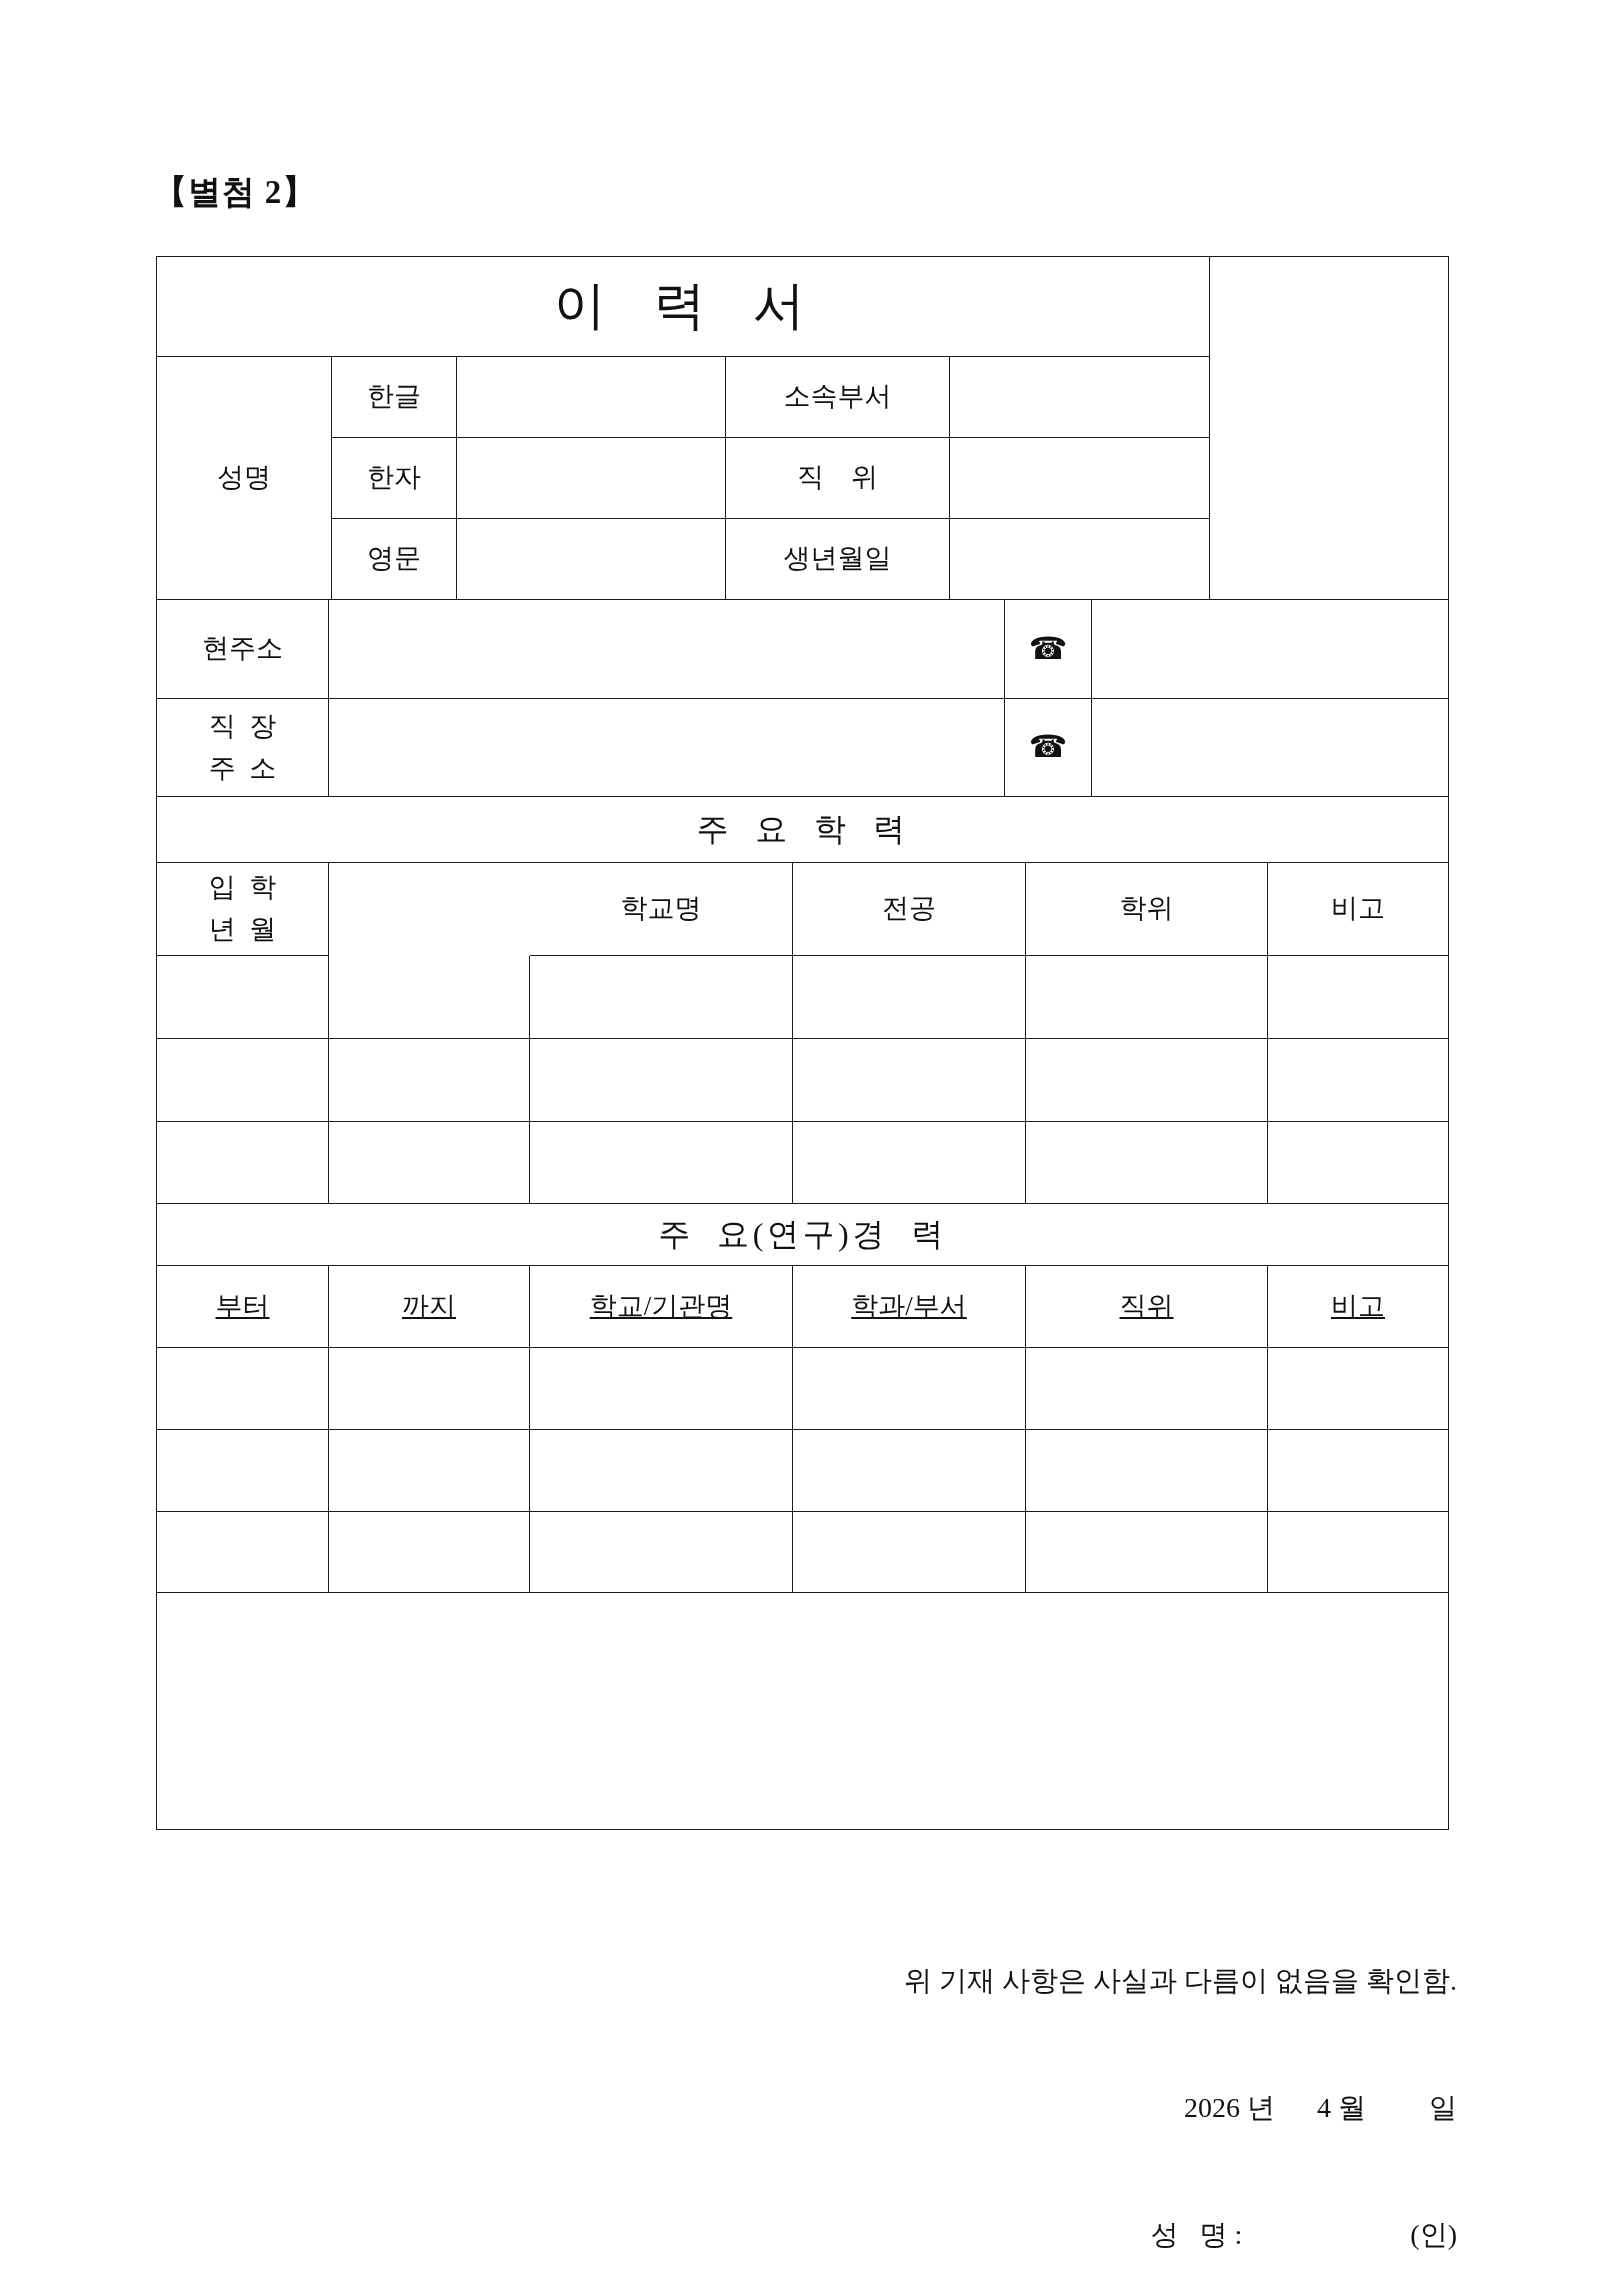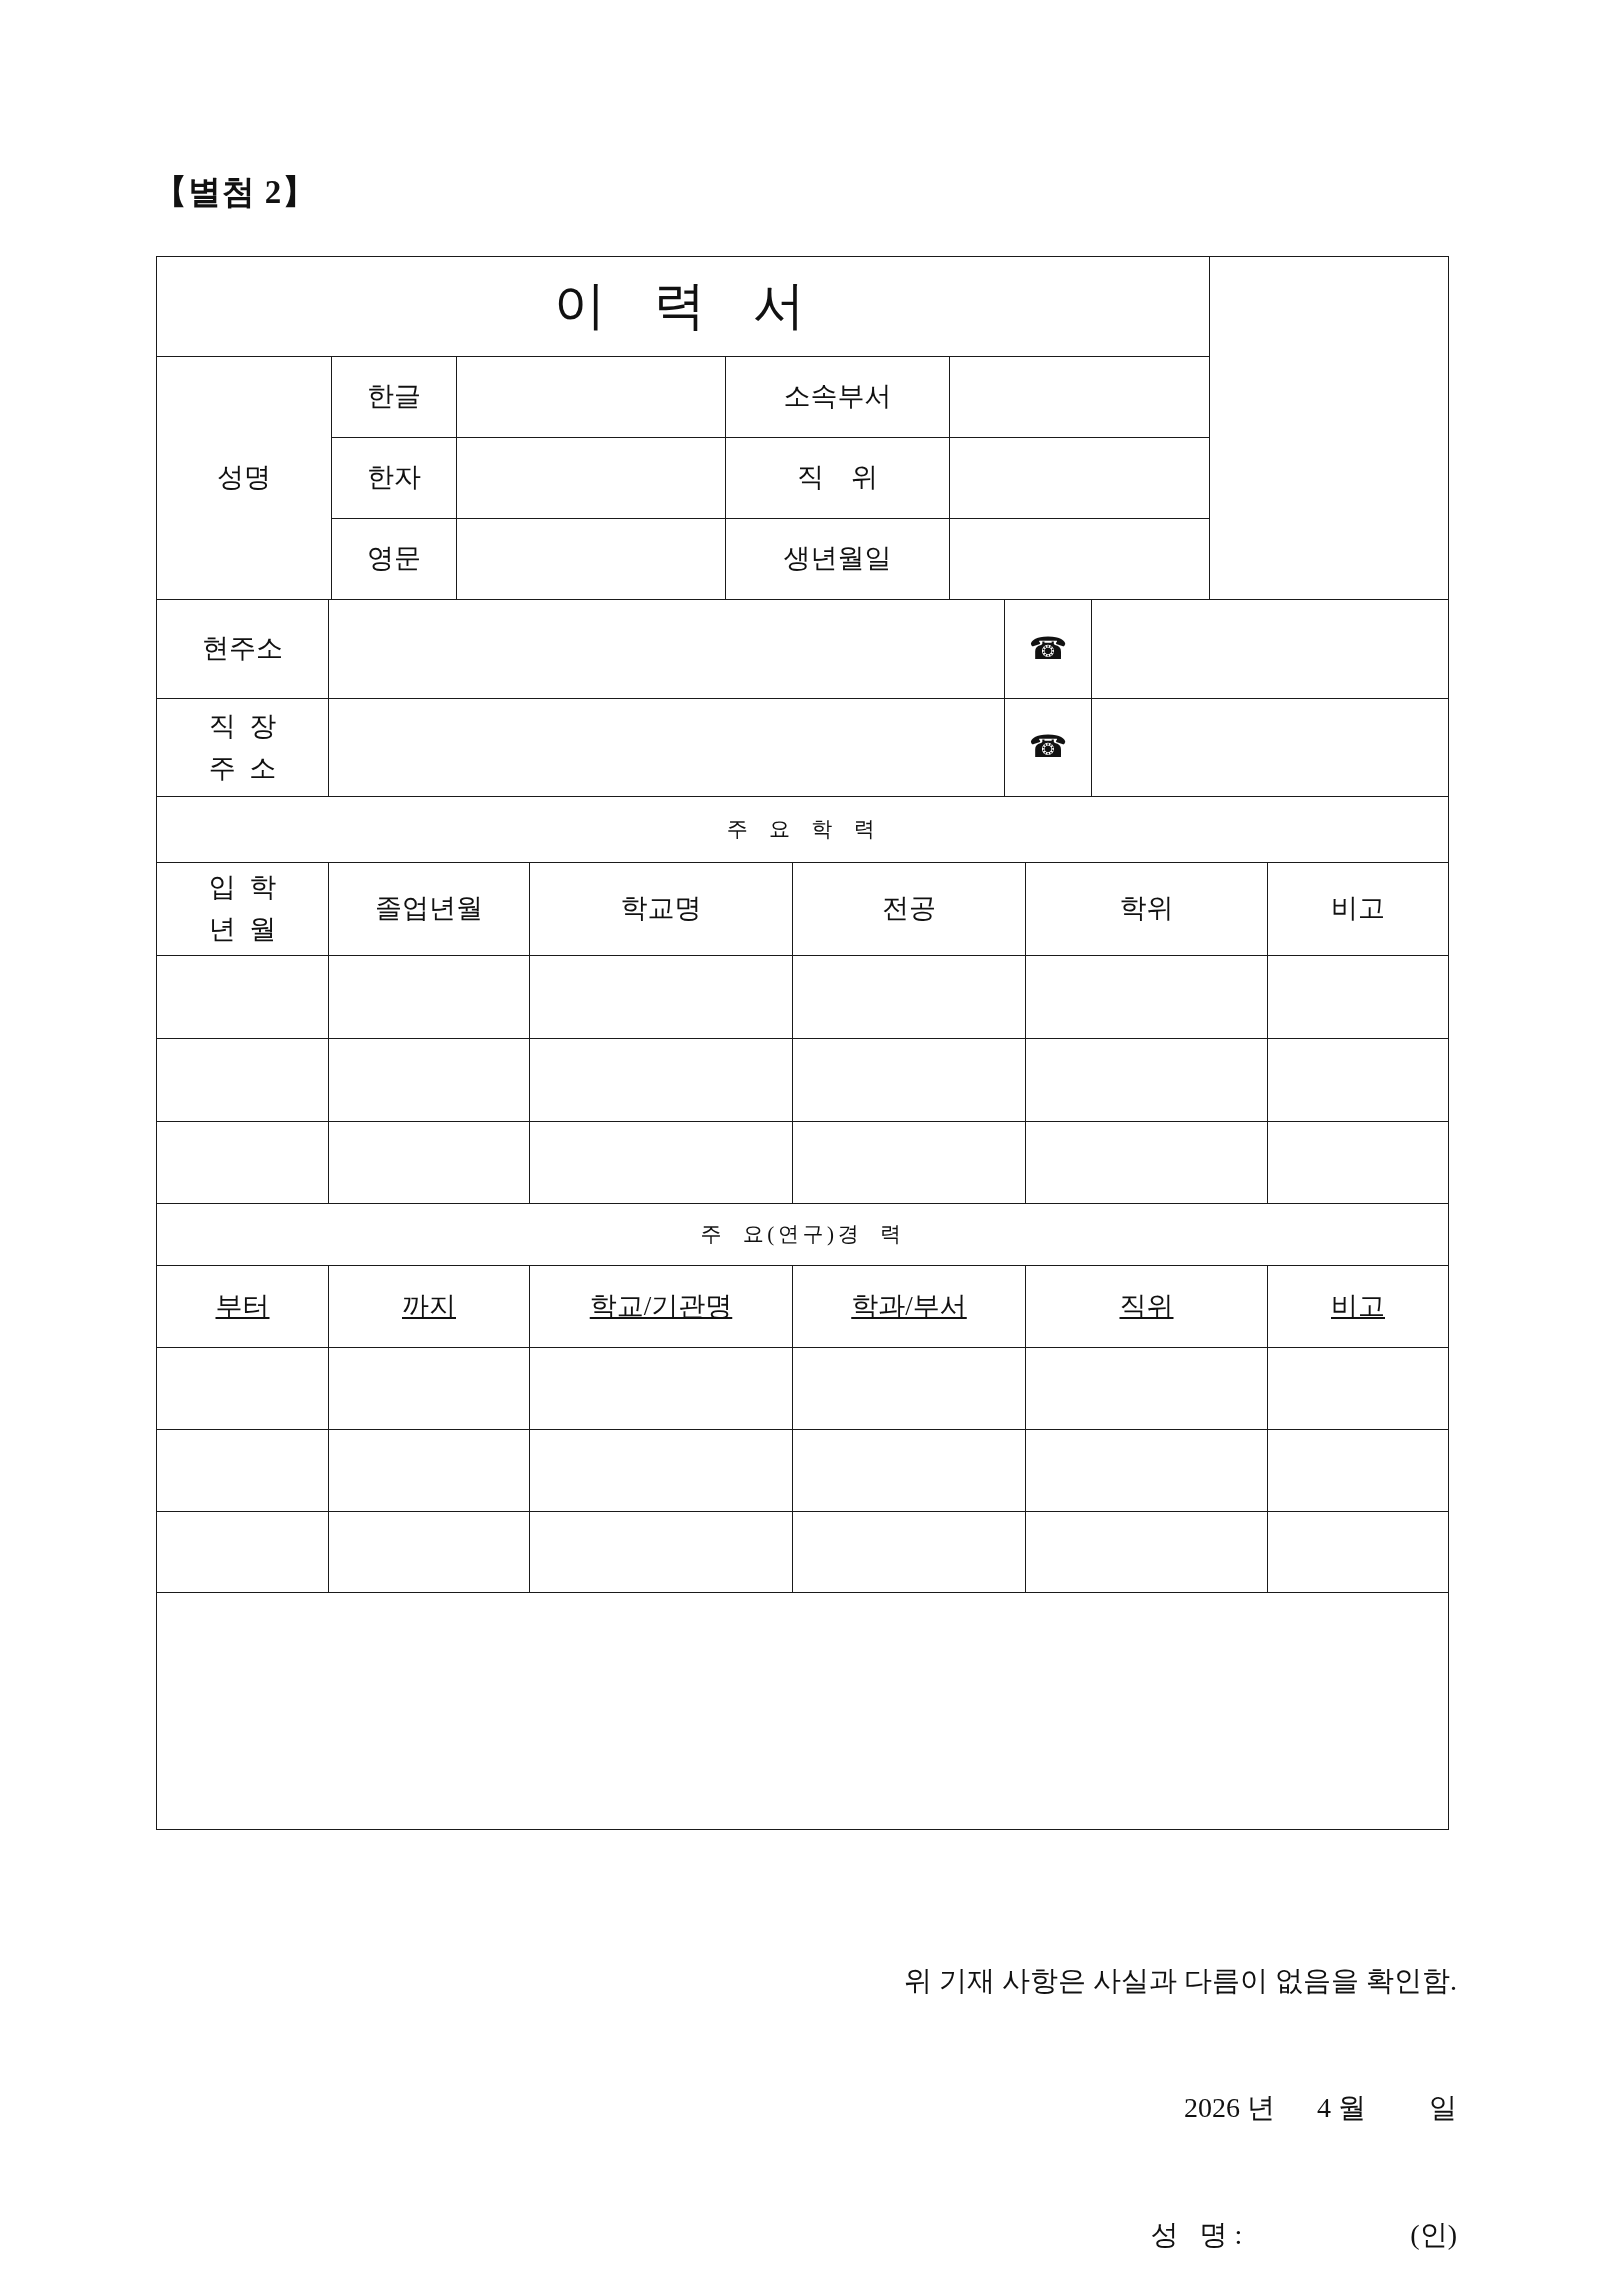--- a/index.html
+++ b/index.html
@@ -26,21 +26,21 @@
   .s7{grid-template-columns:172px 1fr;grid-template-rows:230px;}
   .c{
     border-right:1.8px solid #1a1a1a;border-bottom:1.8px solid #1a1a1a;
     box-sizing:border-box;display:flex;align-items:center;justify-content:center;
     font-size:27px;white-space:pre;text-align:center;line-height:1.55;
     overflow:hidden;
   }
   .noR{border-right:none;}
   .noB{border-bottom:none;}
   .title{font-size:52px;letter-spacing:7.2px;font-weight:500;}
-  .sechead{font-size:21px;letter-spacing:3.6px;}
+  .sechead{font-size:32px;letter-spacing:3.6px;}
   .phone{font-size:31px;}
   .footer{
     position:absolute;right:158px;top:1911px;text-align:right;
     font-size:28px;white-space:pre;line-height:1;
   }
   .footer .fline{margin-bottom:43px;}
 </style>
 </head>
 <body>
 
@@ -83,21 +83,20 @@
     <div class="c noR" style="grid-column:4;grid-row:2;"></div>
   </div>
 
   <div class="sec s3">
     <div class="c noR sechead">주  요  학  력</div>
   </div>
 
   <div class="sec s4">
     <div class="c" style="grid-column:1;grid-row:1;">입  학
 년  월</div>
-    <div class="c" style="grid-column:2;grid-row:1;">졸업년월</div>
     <div class="c" style="grid-column:3;grid-row:1;">학교명</div>
     <div class="c" style="grid-column:4;grid-row:1;">전공</div>
     <div class="c" style="grid-column:5;grid-row:1;">학위</div>
     <div class="c noR" style="grid-column:6;grid-row:1;">비고</div>
 
     <div class="c" style="grid-column:1;grid-row:2;"></div>
     <div class="c" style="grid-column:2;grid-row:2;"></div>
     <div class="c" style="grid-column:3;grid-row:2;"></div>
     <div class="c" style="grid-column:4;grid-row:2;"></div>
     <div class="c" style="grid-column:5;grid-row:2;"></div>

